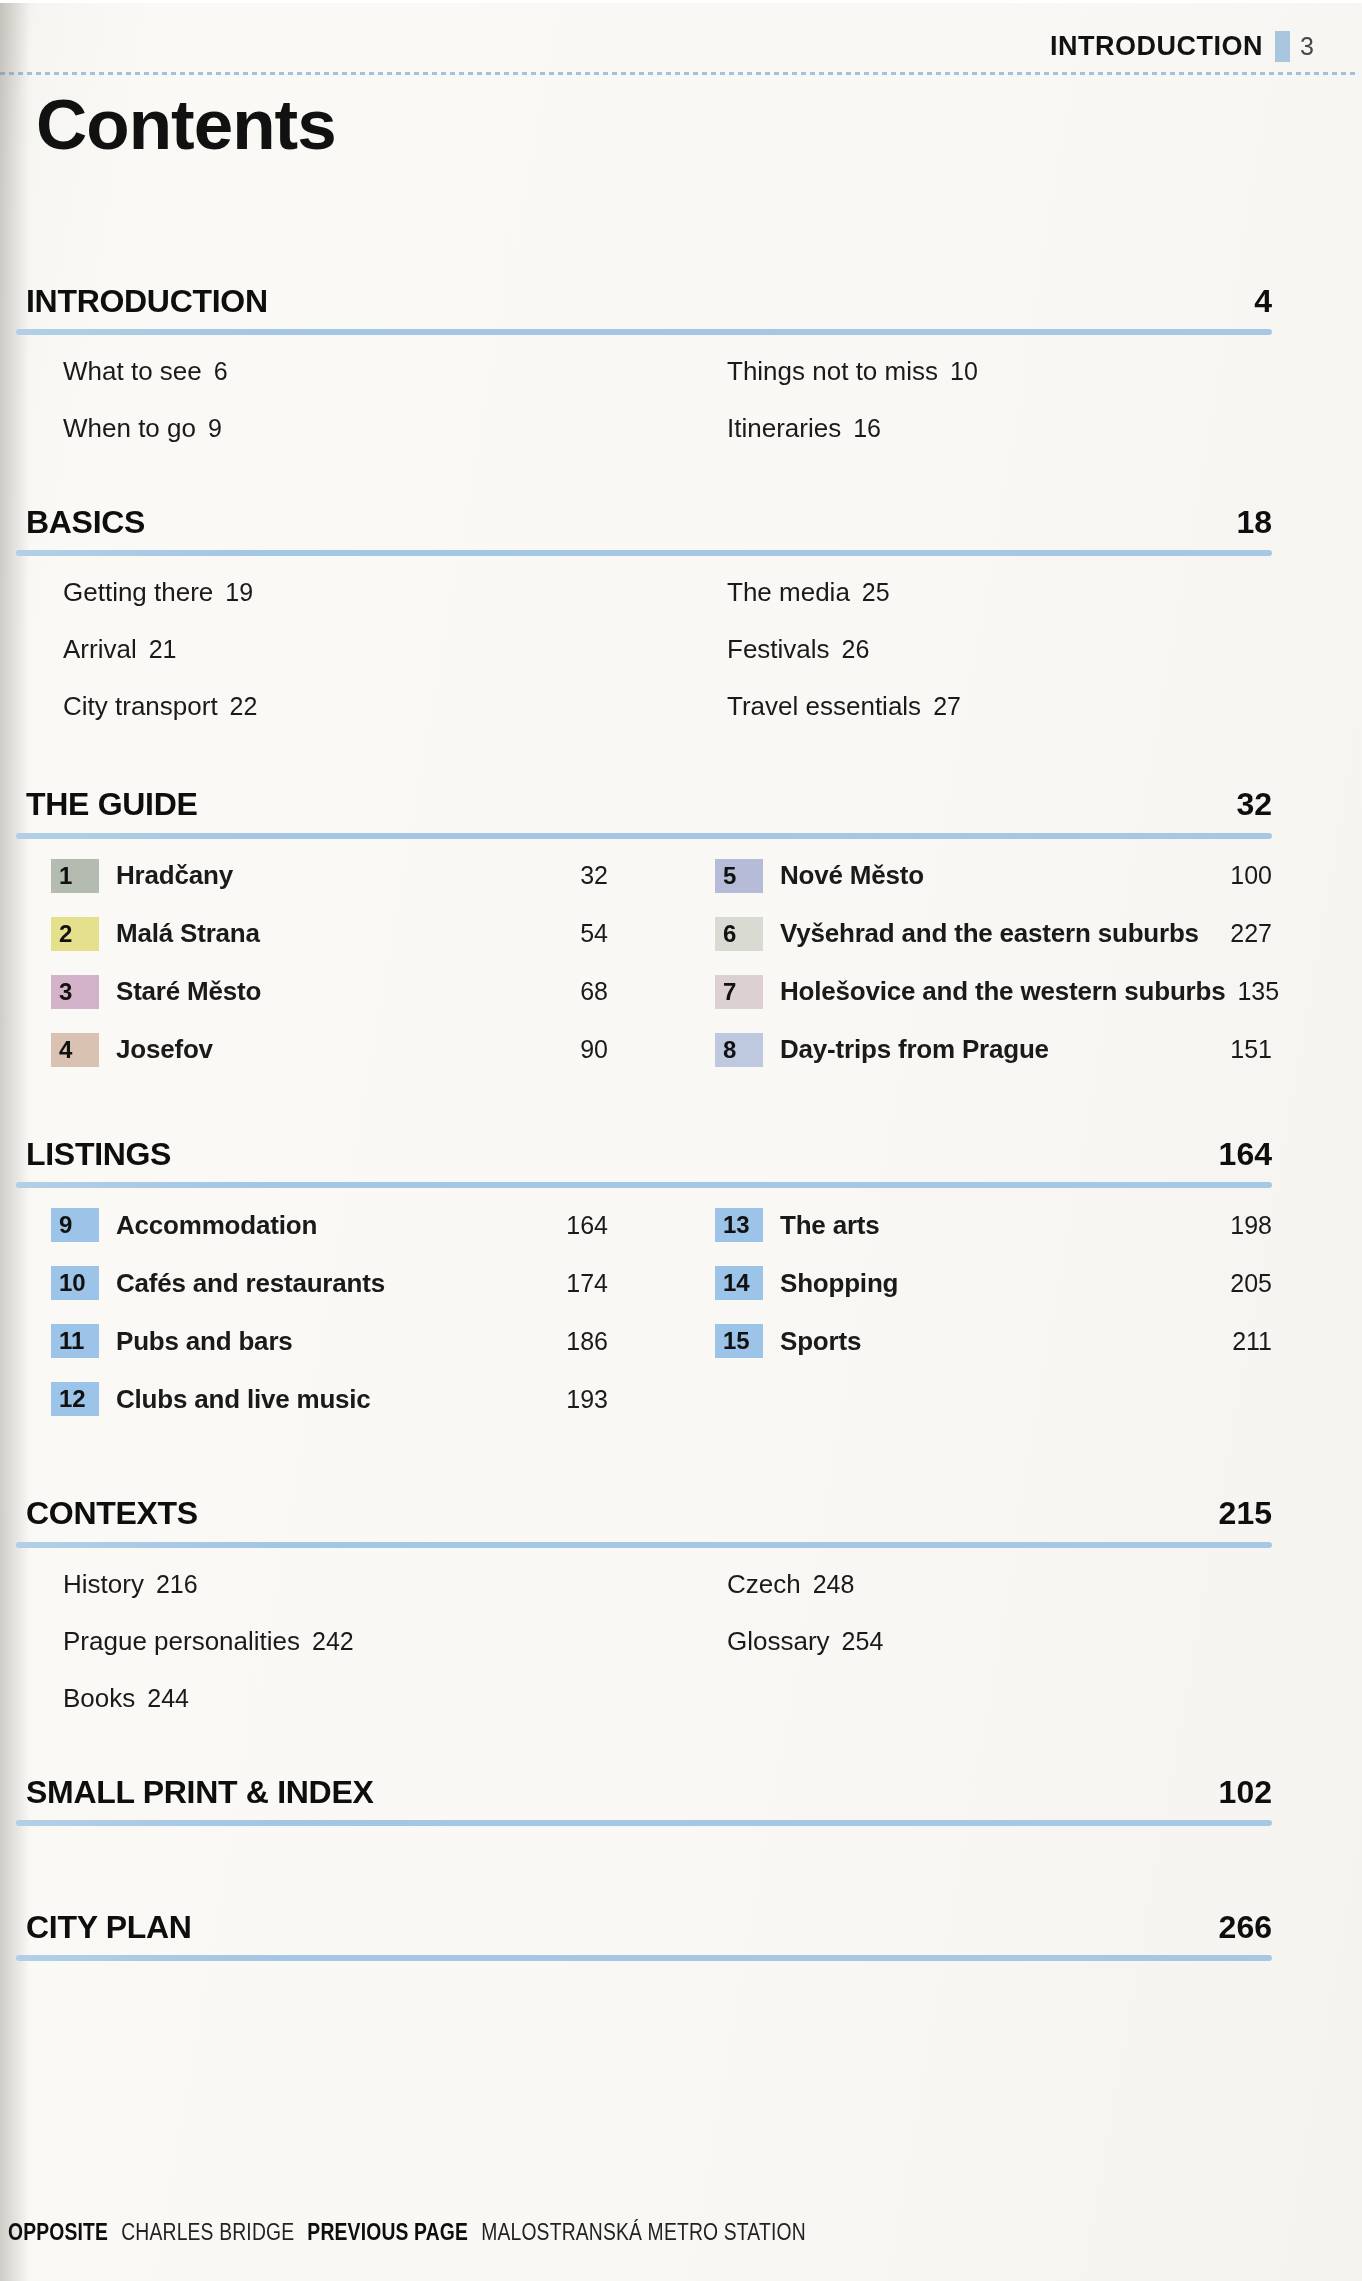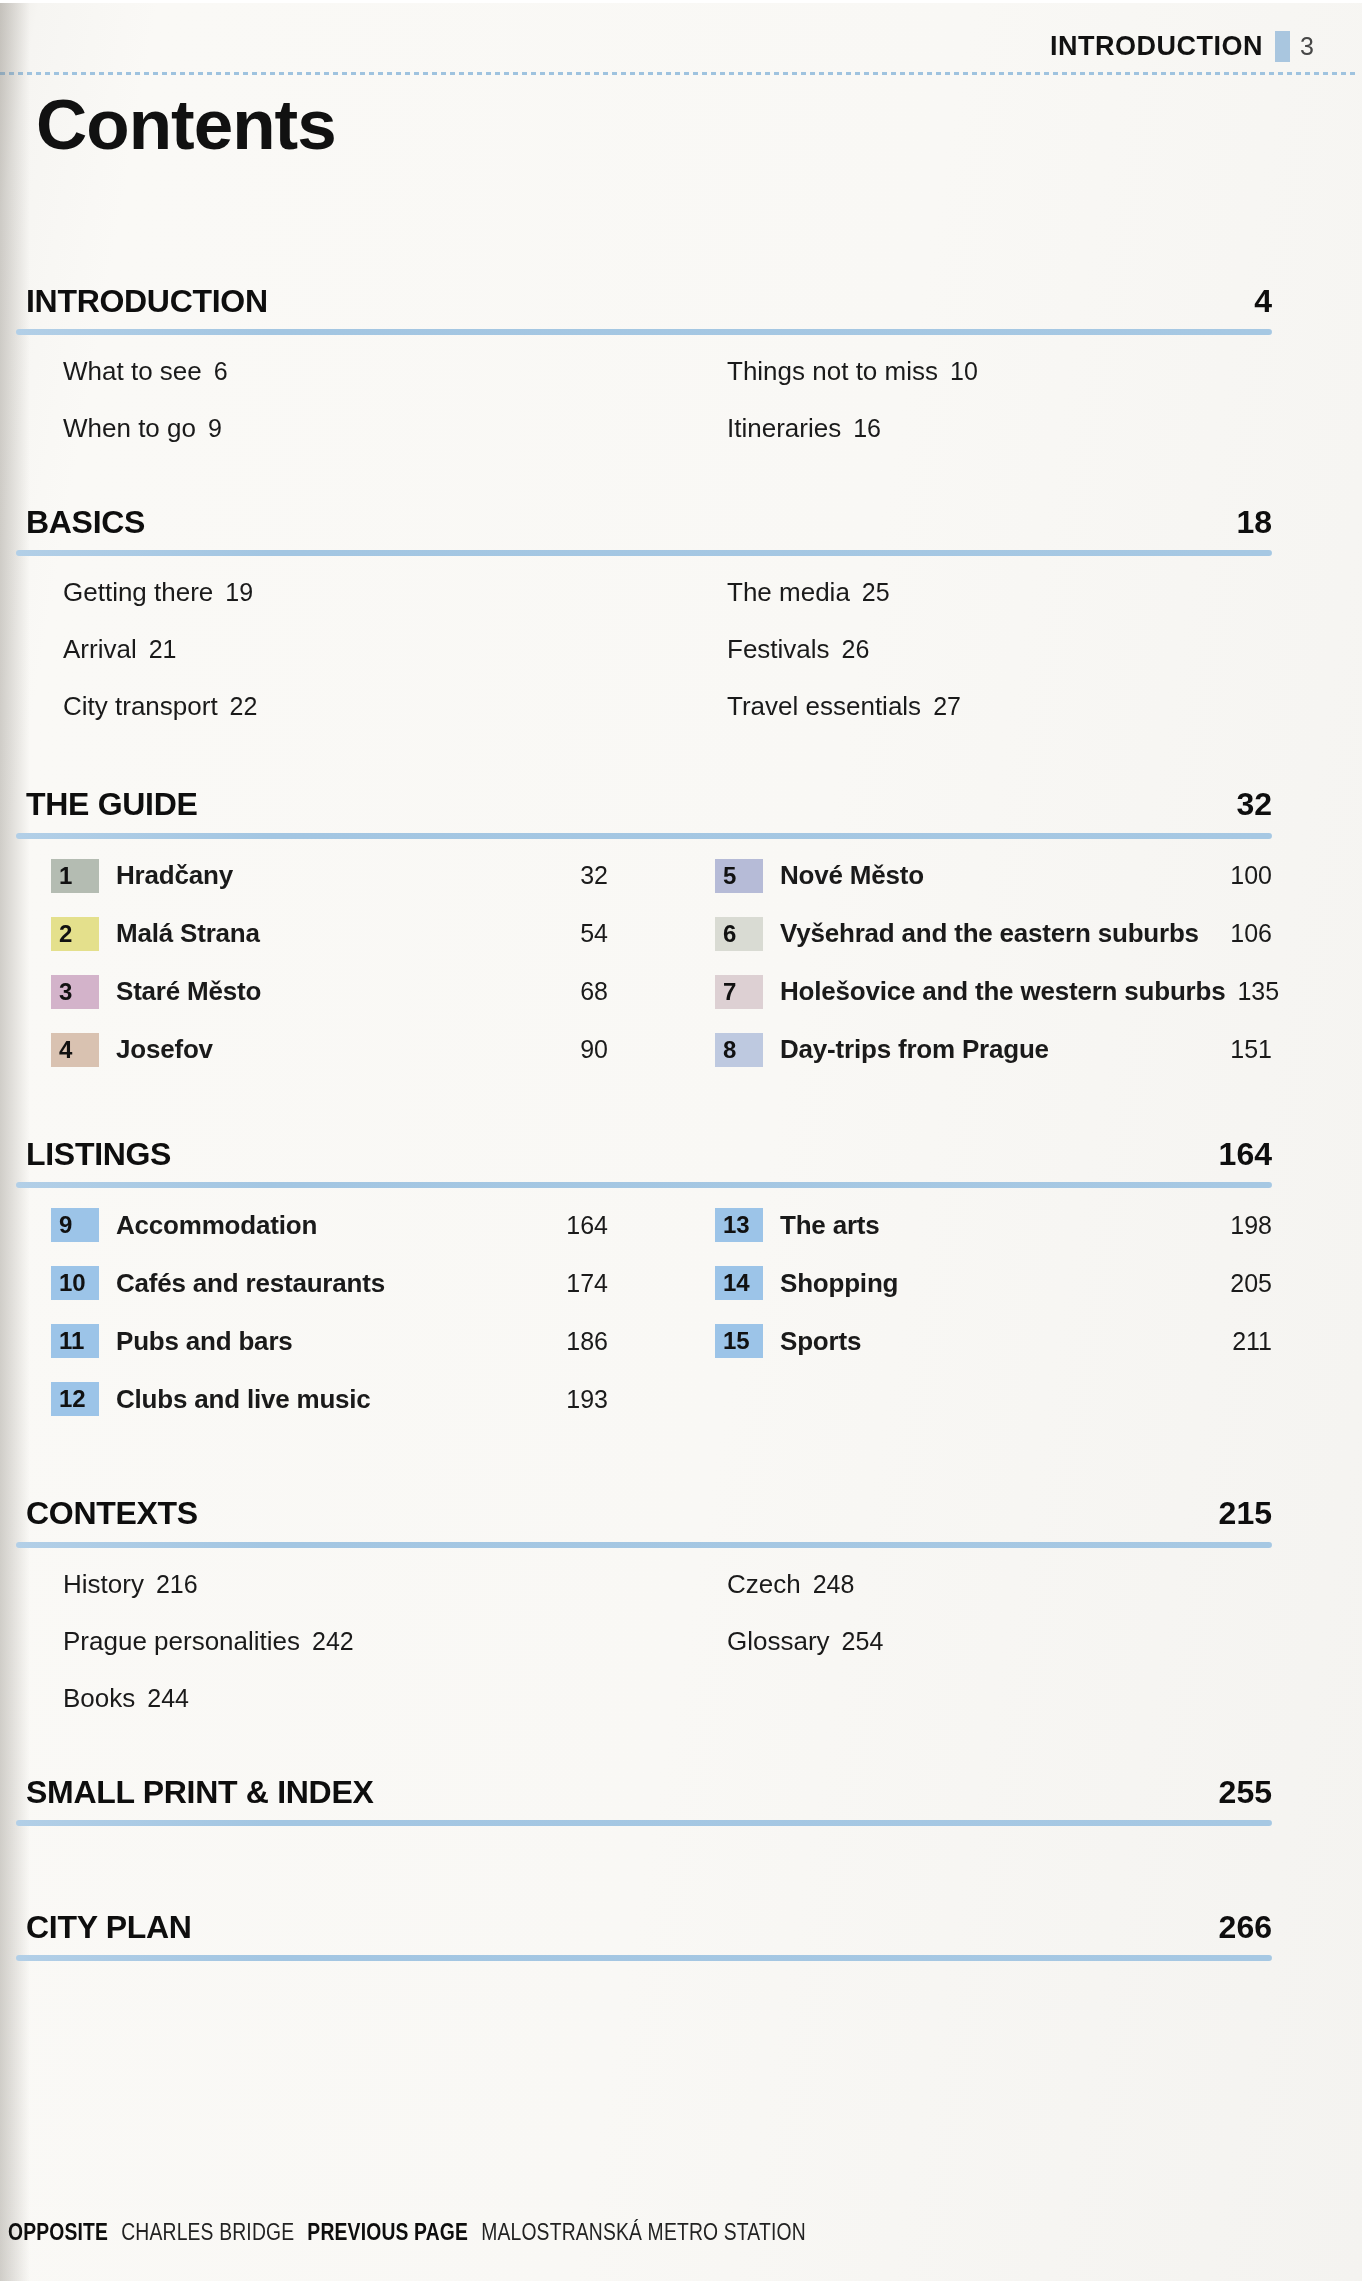--- a/index.html
+++ b/index.html
@@ -181,21 +181,21 @@
         </div>
         <div class="col">
           <div class="row chap">
             <span class="badge" style="background: rgb(182, 187, 215);">5</span>
             <span class="lbl">Nové Město</span>
             <span class="pg">100</span>
           </div>
           <div class="row chap">
             <span class="badge" style="background: rgb(217, 219, 211);">6</span>
             <span class="lbl">Vyšehrad and the eastern suburbs</span>
-            <span class="pg">106</span>
+            <span class="pg">227</span>
           </div>
           <div class="row chap">
             <span class="badge" style="background: rgb(221, 208, 211);">7</span>
             <span class="lbl">Holešovice and the western suburbs</span>
             <span class="pg">135</span>
           </div>
           <div class="row chap">
             <span class="badge" style="background: rgb(190, 201, 224);">8</span>
             <span class="lbl">Day-trips from Prague</span>
             <span class="pg">151</span>
@@ -283,21 +283,21 @@
             <span class="lbl">Glossary</span>
             <span class="pg">254</span>
           </div>
         </div>
       </div>
     </section>
 
     <section class="toc-section">
       <div class="sec-head">
         <h2>SMALL PRINT &amp; INDEX</h2>
-        <span class="sec-page">255</span>
+        <span class="sec-page">102</span>
       </div>
       <div class="rule"></div>
     </section>
 
     <section class="toc-section cityplan">
       <div class="sec-head">
         <h2>CITY PLAN</h2>
         <span class="sec-page">266</span>
       </div>
       <div class="rule"></div>

